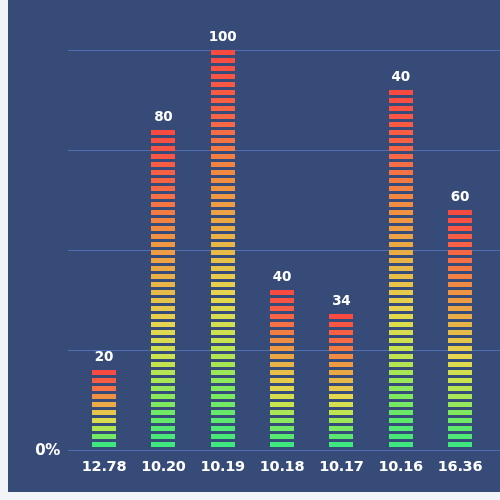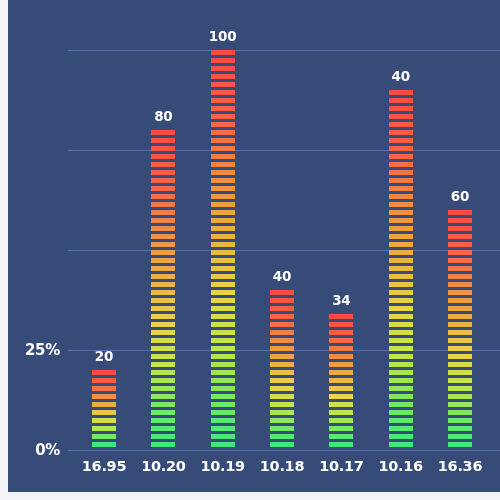--- a/index.html
+++ b/index.html
@@ -92,38 +92,37 @@
   }
 </style>
 </head>
 <body>
 
 <div id="chart-root">
   <div id="plot-area">
       <div class="gridline" style="top: 450px;"></div>
       <div class="ytick-label" style="top: 450px;">0%</div>
       <div class="gridline" style="top: 350px;"></div>
-      <div class="ytick-label" style="top: 350px;">25%</div>
       <div class="gridline" style="top: 250px;"></div>
       <div class="gridline" style="top: 150px;"></div>
       <div class="gridline" style="top: 50px;"></div>
       <div class="bar" style="left: 96px; top: 370px; height: 80px;">
         <div class="seg" style="top: 0px; height: 5px; background: rgb(250, 75, 66);"></div>
         <div class="seg" style="top: 8px; height: 5px; background: rgb(248, 93, 68);"></div>
         <div class="seg" style="top: 16px; height: 5px; background: rgb(245, 115, 69);"></div>
         <div class="seg" style="top: 24px; height: 5px; background: rgb(240, 144, 66);"></div>
         <div class="seg" style="top: 32px; height: 5px; background: rgb(235, 171, 70);"></div>
         <div class="seg" style="top: 40px; height: 5px; background: rgb(231, 198, 75);"></div>
         <div class="seg" style="top: 48px; height: 5px; background: rgb(218, 219, 78);"></div>
         <div class="seg" style="top: 56px; height: 5px; background: rgb(177, 230, 83);"></div>
         <div class="seg" style="top: 64px; height: 5px; background: rgb(116, 233, 101);"></div>
         <div class="seg" style="top: 72px; height: 5px; background: rgb(62, 232, 126);"></div>
       </div>
       <div class="value-label" style="left: 96px; top: 348px;">20</div>
-      <div class="xtick-label" style="left: 96px;">16.95</div>
+      <div class="xtick-label" style="left: 96px;">12.78</div>
       <div class="bar" style="left: 155.333px; top: 130px; height: 320px;">
         <div class="seg" style="top: 0px; height: 5px; background: rgb(250, 75, 66);"></div>
         <div class="seg" style="top: 8px; height: 5px; background: rgb(250, 79, 67);"></div>
         <div class="seg" style="top: 16px; height: 5px; background: rgb(249, 83, 67);"></div>
         <div class="seg" style="top: 24px; height: 5px; background: rgb(249, 87, 68);"></div>
         <div class="seg" style="top: 32px; height: 5px; background: rgb(248, 92, 68);"></div>
         <div class="seg" style="top: 40px; height: 5px; background: rgb(248, 96, 69);"></div>
         <div class="seg" style="top: 48px; height: 5px; background: rgb(247, 100, 69);"></div>
         <div class="seg" style="top: 56px; height: 5px; background: rgb(247, 104, 70);"></div>
         <div class="seg" style="top: 64px; height: 5px; background: rgb(246, 111, 69);"></div>

